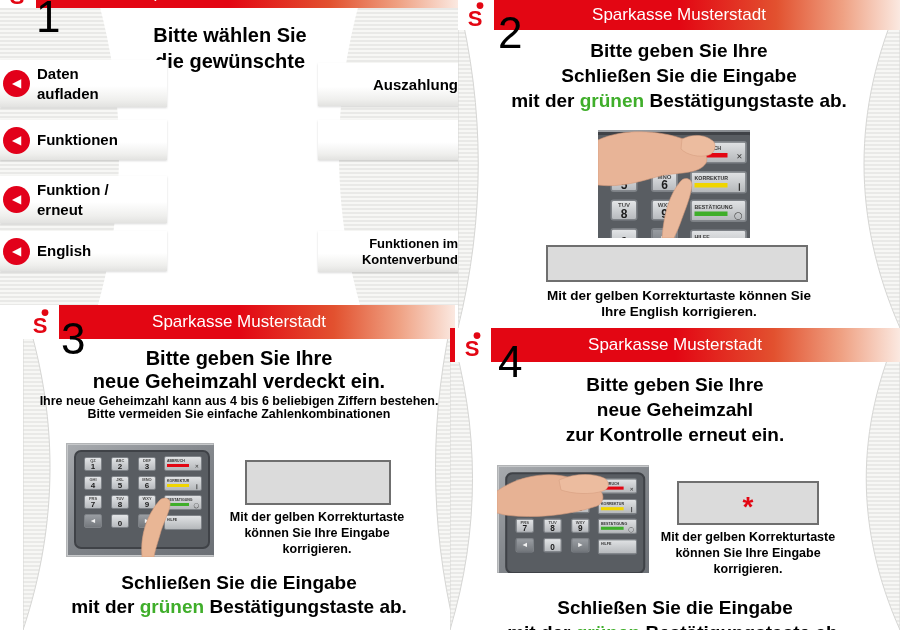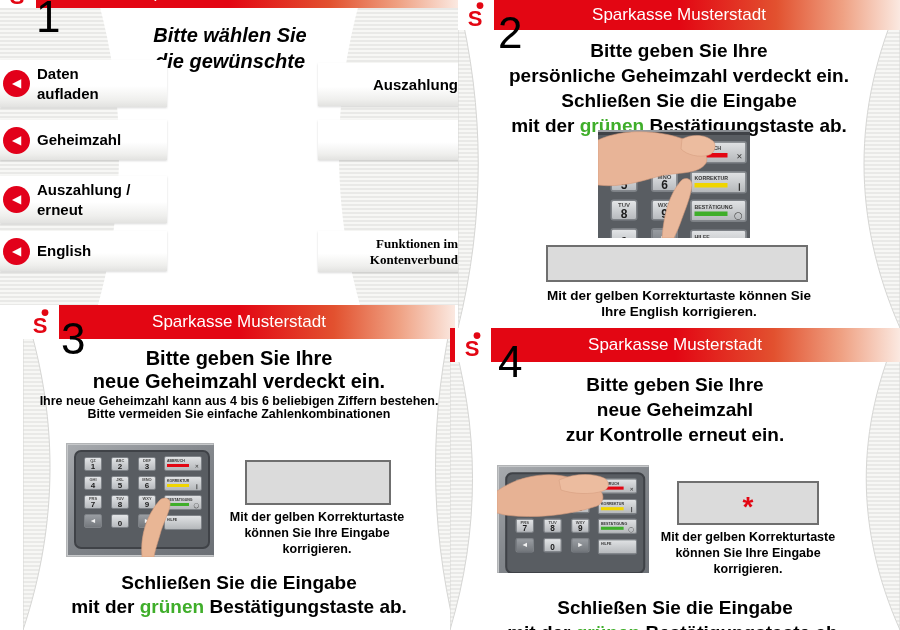--- a/index.html
+++ b/index.html
@@ -20,21 +20,21 @@
   .sbox34{height:34px;}
 
   .num{position:absolute;font-size:44px;font-weight:400;line-height:1;color:#000;z-index:9;}
 
   
   .mbtn{position:absolute;background:linear-gradient(180deg,#ffffff 0%,#ffffff 55%,#efefed 85%,#e2e2e0 100%);
         box-shadow:0 1px 2px rgba(0,0,0,.15);display:flex;flex-direction:column;justify-content:center;}
   .mbtn .lbl{font-weight:bold;font-size:15px;line-height:20px;}
   .mbtn-l{padding-left:37px;}
   .mbtn-r{padding-right:36px;text-align:right;}
-  .mbtn-r .sm{font-size:13px;line-height:16px;font-family:Liberation Serif, serif;}
+  .mbtn-r .sm{font-size:13px;line-height:16px;}
   .arrow{position:absolute;width:27px;height:27px;border-radius:50%;background:#e2001a;
          color:#fff;display:flex;align-items:center;justify-content:center;
          font-size:12px;line-height:27px;top:50%;margin-top:-13.5px;}
   .arrow-l{left:3px;}
 
   
   .lede{position:absolute;font-weight:bold;text-align:center;}
   .lede div{white-space:nowrap;}
   .grn{color:#3fae2a;}
   .cap{position:absolute;font-weight:bold;text-align:center;}
@@ -86,37 +86,37 @@
       <div class="hdr-title">Sparkasse Musterstadt</div>
     </div>
     <div class="sbox" style="top:-22px;">
       <svg width="22" height="26" viewBox="0 0 22 26">
         <circle cx="15" cy="3.6" r="3.4" fill="#e30613"></circle>
         <text x="10" y="24" font-size="22" font-weight="bold" fill="#e30613" text-anchor="middle" font-family="Liberation Sans, sans-serif">S</text>
       </svg>
     </div>
     <div class="num" style="left:36px;top:-5px;">1</div>
 
-    <div class="lede" style="left:110px;width:240px;top:22px;font-size:20px;line-height:26px;font-style:italic;">
+    <div class="lede" style="left:110px;width:240px;top:22px;font-size:20px;line-height:26px;">
       <div>Bitte wählen Sie</div>
       <div>die gewünschte</div>
     </div>
 
     <div class="mbtn mbtn-l" style="left:0;top:60px;width:130px;height:47px;">
       <span class="arrow arrow-l">◀</span>
       <span class="lbl">Daten</span>
       <span class="lbl">aufladen</span>
     </div>
     <div class="mbtn mbtn-l" style="left:0;top:120px;width:130px;height:40px;">
       <span class="arrow arrow-l">◀</span>
-      <span class="lbl">Geheimzahl</span>
+      <span class="lbl">Funktionen</span>
     </div>
     <div class="mbtn mbtn-l" style="left:0;top:176px;width:130px;height:47px;">
       <span class="arrow arrow-l">◀</span>
-      <span class="lbl">Auszahlung /</span>
+      <span class="lbl">Funktion /</span>
       <span class="lbl">erneut</span>
     </div>
     <div class="mbtn mbtn-l" style="left:0;top:231px;width:130px;height:40px;">
       <span class="arrow arrow-l">◀</span>
       <span class="lbl">English</span>
     </div>
 
     <div class="mbtn mbtn-r" style="left:318px;top:63px;width:140px;height:43px;">
 
       <span class="lbl">Auszahlung</span>
@@ -141,21 +141,20 @@
     <div class="sbox">
       <svg width="22" height="26" viewBox="0 0 22 26">
         <circle cx="15" cy="3.6" r="3.4" fill="#e30613"></circle>
         <text x="10" y="24" font-size="22" font-weight="bold" fill="#e30613" text-anchor="middle" font-family="Liberation Sans, sans-serif">S</text>
       </svg>
     </div>
     <div class="num" style="left:40px;top:11px;">2</div>
 
     <div class="lede" style="left:0;width:442px;top:38px;font-size:19px;line-height:25px;">
       <div>Bitte geben Sie Ihre</div>
-      <div>persönliche Geheimzahl verdeckt ein.</div>
       <div>Schließen Sie die Eingabe</div>
       <div><span>mit der </span><span class="grn">grünen</span><span> Bestätigungstaste ab.</span></div>
     </div>
 
     <div class="photo" style="left:140px;top:130px;width:152px;height:108px;">
       <div class="kp p2kp">
           <div class="kp-recess"></div>
           <div class="kp-key" style="left: 43px; top: 12px;">
             <div class="s">ABC</div>
             <div class="d">2</div>

